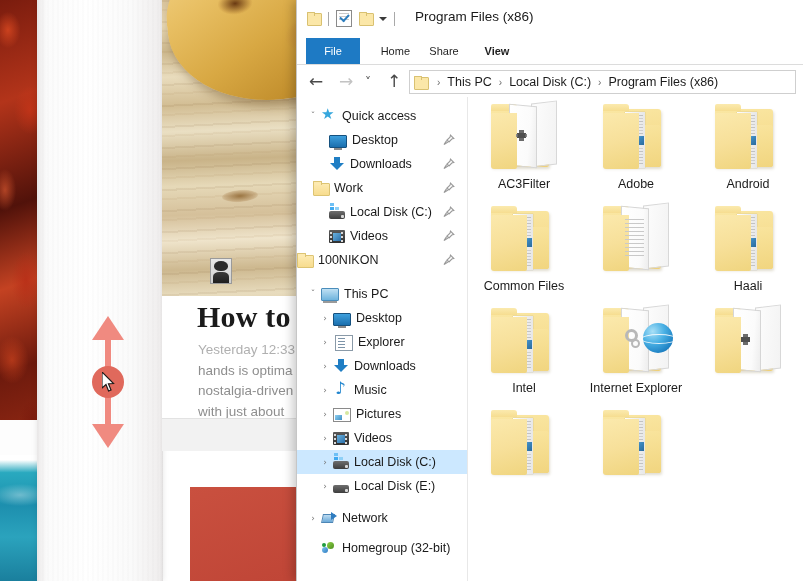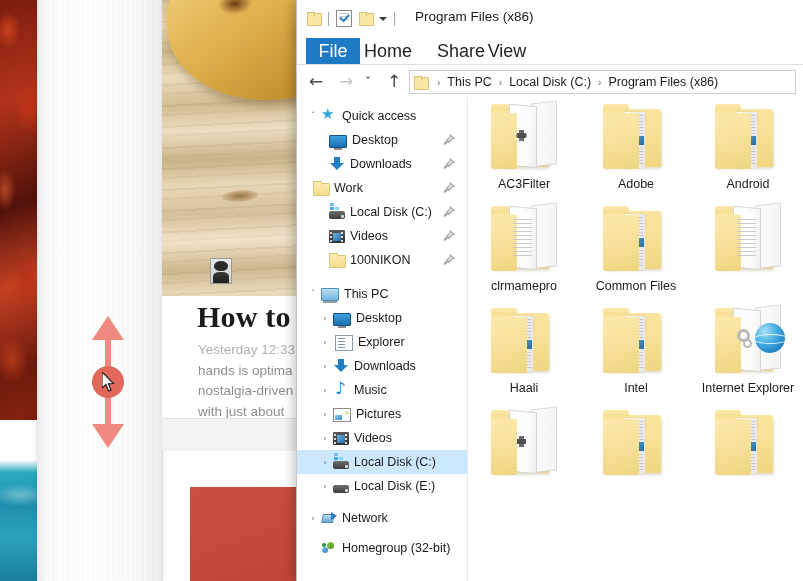--- a/index.html
+++ b/index.html
@@ -192,27 +192,27 @@
     width:0;height:0;border-left:4.5px solid transparent;border-right:4.5px solid transparent;
     border-top:4.5px solid #3a3a3a;margin-left:6px;
   }
   .win-title{
     position:absolute;left:118px;top:9px;font-size:13.5px;color:#1a1a1a;
     font-family:"Liberation Sans", sans-serif;white-space:nowrap;
   }
 
   .ribbon-tabs{height:26px;background:#ffffff;position:relative;border-bottom:1px solid #dcdcdc;}
   .tab{
-    position:absolute;top:0;height:26px;line-height:26px;font-size:18px;color:#1f1f1f;
+    position:absolute;top:0;height:26px;line-height:26px;font-size:11px;color:#1f1f1f;
     text-align:center;cursor:default;
   }
   .tab.file{left:9px;width:54px;background:#1e7ac4;color:#ffffff;}
-  .tab.t1{left:63px;width:56px;}
-  .tab.t2{left:136px;width:56px;}
-  .tab.t3{left:185px;width:50px;}
+  .tab.t1{left:57px;width:56px;text-align:right;}
+  .tab.t2{left:119px;width:56px;}
+  .tab.t3{left:175px;width:50px;font-weight:bold;}
 
   .navbar{height:32px;position:relative;background:#ffffff;border-bottom:1px solid #e6e6e6;}
   .nav-btn{position:absolute;top:7px;width:18px;height:18px;}
   .nav-back{left:12px;}
   .nav-fwd{left:42px;}
   .nav-down{left:68px;}
   .nav-up{left:90px;}
   .arrow-glyph{font-size:17px;line-height:18px;color:#4a4a4a;font-family:"DejaVu Sans", sans-serif;}
   .arrow-glyph.dim{color:#c3c3c3;}
   .addressbar{
@@ -537,21 +537,21 @@
             <path d="M7.5 1.2 L10.8 4.5 L8.8 5 L6 8 L4 6 L7 3.2 Z M3.6 6.6 L1 10.6 L5 8" fill="none" stroke="#9a9a9a" stroke-width="1.1"></path>
           </svg>
       </div>
       <div class="tree-row" style="padding-left:32px">
         <span class="ico video"></span>
         <span class="tlabel">Videos</span>
         <svg class="pin-icon" viewBox="0 0 12 12">
             <path d="M7.5 1.2 L10.8 4.5 L8.8 5 L6 8 L4 6 L7 3.2 Z M3.6 6.6 L1 10.6 L5 8" fill="none" stroke="#9a9a9a" stroke-width="1.1"></path>
           </svg>
       </div>
-      <div class="tree-row" style="padding-left:32px">
+      <div class="tree-row" style="">
         <span class="ico folder"></span>
         <span class="tlabel">100NIKON</span>
         <svg class="pin-icon" viewBox="0 0 12 12">
             <path d="M7.5 1.2 L10.8 4.5 L8.8 5 L6 8 L4 6 L7 3.2 Z M3.6 6.6 L1 10.6 L5 8" fill="none" stroke="#9a9a9a" stroke-width="1.1"></path>
           </svg>
       </div>
 
       <div style="height:10px"></div>
 
       <div class="tree-row" style="padding-left:8px">
@@ -649,30 +649,20 @@
         <div class="item">
           <div class="folder-art">
             <div class="back"></div>
               <div class="papers"></div>
               <div class="tabside"></div>
               <div class="front"></div>
           </div>
           <div class="lbl">Android</div>
         </div>
 
-        <div class="item">
-          <div class="folder-art open">
-            <div class="back"></div>
-              <div class="sheetR"></div>
-              <div class="sheetL"></div>
-            <div class="lines"></div>
-              <div class="front"></div>
-          </div>
-          <div class="lbl">clrmamepro</div>
-        </div>
 
         <div class="item">
           <div class="folder-art">
             <div class="back"></div>
               <div class="papers"></div>
               <div class="tabside"></div>
               <div class="front"></div>
           </div>
           <div class="lbl">Common Files</div>
         </div>

